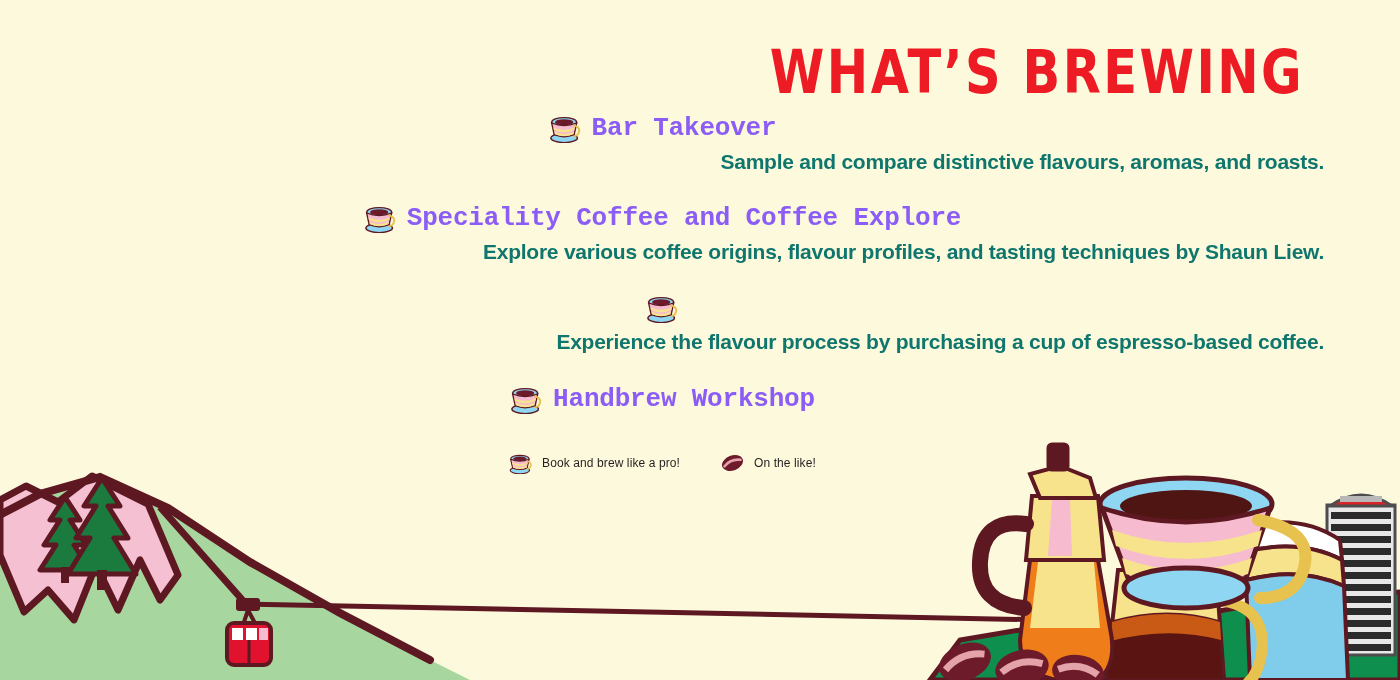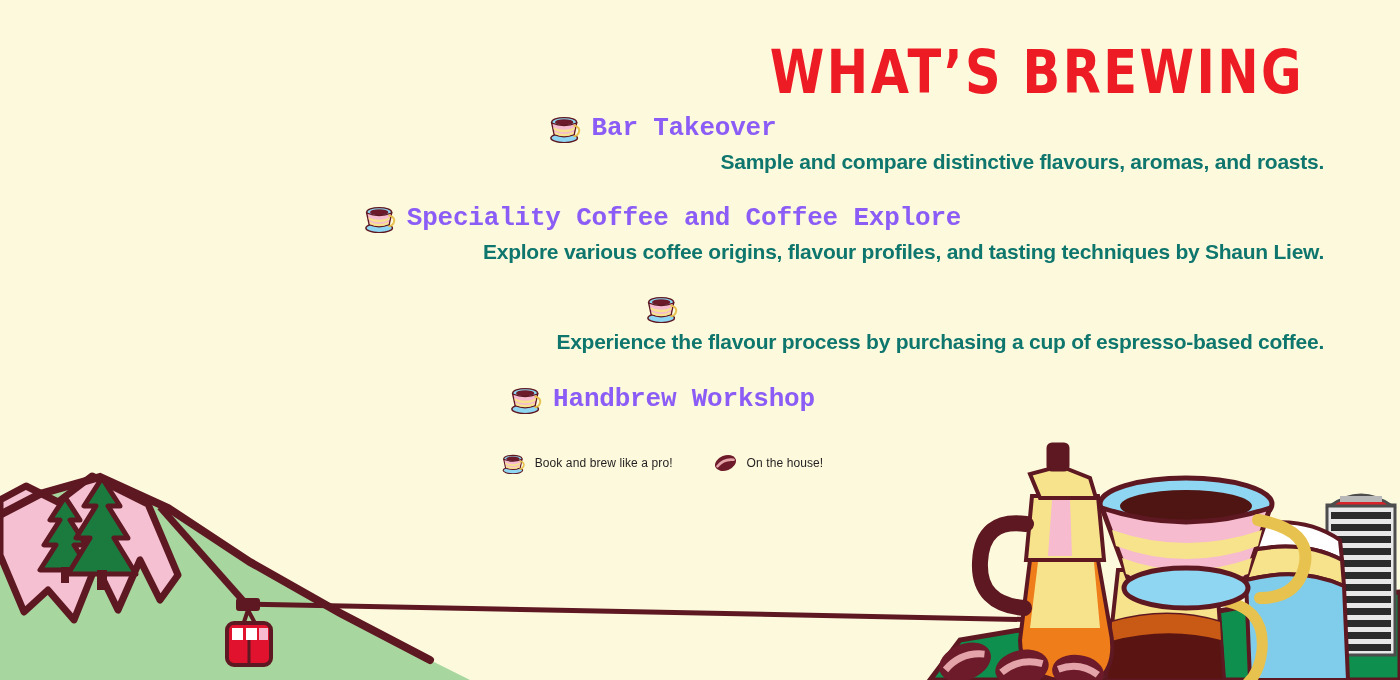--- a/index.html
+++ b/index.html
@@ -338,17 +338,17 @@
 
       <div class="legend-entry">
         <span>
           <svg class="icon-bean-xs" viewBox="0 0 32 28" xmlns="http://www.w3.org/2000/svg">
             <g transform="rotate(-22 16 14)">
               <ellipse cx="16" cy="14" rx="14" ry="9.5" fill="#6D1B2A"></ellipse>
               <path d="M5 14 q11 -6 22 0" fill="none" stroke="#E3A3A8" stroke-width="3.4" stroke-linecap="round"></path>
             </g>
           </svg>
         </span>
-        <span class="legend-label">On the house!</span>
+        <span class="legend-label">On the like!</span>
       </div>
     </div>
   </div>
 </div>
 
 </body></html>

